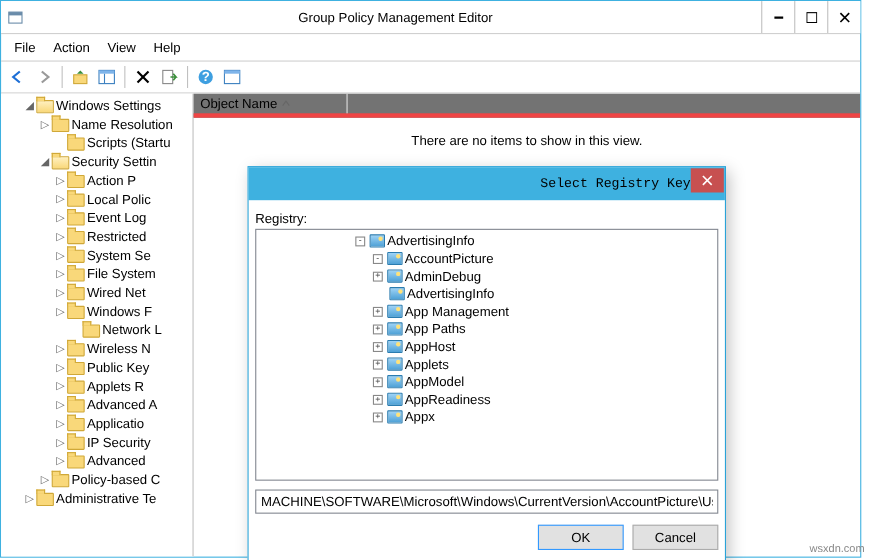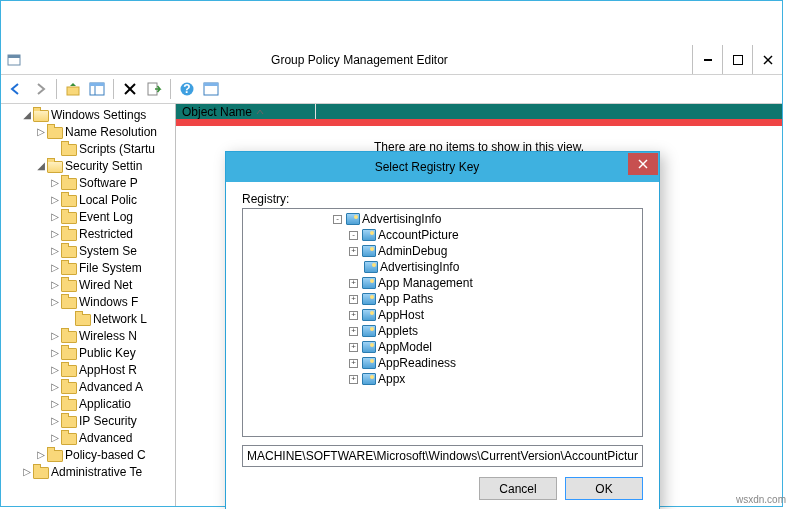--- a/index.html
+++ b/index.html
@@ -1,20 +1,20 @@
 <!DOCTYPE html>
 <html><head>
 <meta charset="utf-8">
 <style>
 * { box-sizing: border-box; font-family: "Segoe UI", Tahoma, sans-serif; font-size: 12px; }
 body { margin: 0; background: #fff; width: 792px; height: 509px; overflow: hidden; position: relative; }
 
 
 .window { border: 1px solid #3eb1e0; width: 783px; height: 507px; position: absolute; left: 0; top: 0; background: #fff; display: flex; flex-direction: column; }
-.titlebar { background: linear-gradient(#fff,#fff); height: 30px; display: flex; align-items: center; border-bottom: 1px solid #d0d0d0; margin-top: 44px; }
+.titlebar { background: linear-gradient(#fff,#fff); height: 30px; display: flex; align-items: center; border-bottom: 1px solid #d0d0d0; }
 .titlebar .icon { width: 26px; display: flex; justify-content: center; }
 .titlebar .title { flex: 1; text-align: center; font-size: 12px; color: #000; }
 .tbtns { display: flex; height: 100%; }
 .tbtn { width: 30px; border-left: 1px solid #c0c0c0; display: flex; align-items: center; justify-content: center; background: #fff; }
 .tbtn svg { width: 10px; height: 10px; }
 .menubar { display: flex; gap: 4px; padding: 3px 6px; font-size: 12px; border-bottom: 1px solid #d0d0d0; }
 .menubar span { padding: 2px 6px; }
 .toolbar { display: flex; gap: 2px; padding: 3px 4px; border-bottom: 1px solid #d0d0d0; align-items: center; }
 .toolbar .divider { width: 1px; height: 20px; background: #c0c0c0; margin: 0 3px; }
 .toolbar .btn { width: 22px; height: 22px; display: flex; align-items: center; justify-content: center; border: 1px solid transparent; }
@@ -31,30 +31,30 @@
 .node .exp { width: 12px; text-align: center; color: #666; font-size: 10px; cursor: pointer; }
 .node .lbl { padding-left: 2px; }
 .node .lbl.sel { background: #d8d8d8; }
 
 .icon-folder { width: 16px; height: 14px; display: inline-block; position: relative; }
 .icon-folder::before { content: ""; position: absolute; width: 14px; height: 10px; background: #f9d87a; border: 1px solid #d0a838; bottom: 0; left: 0; border-radius: 1px; }
 .icon-folder::after { content: ""; position: absolute; width: 6px; height: 3px; background: #f9d87a; border: 1px solid #d0a838; top: -1px; left: 0; border-bottom: none; }
 .icon-folder.open::before { background: linear-gradient(#fff0c0,#f9d87a); }
 
 .right-pane { flex: 1; display: flex; flex-direction: column; }
-.list-header { display: flex; border-bottom: 7px solid #ef4444; background: #0f766e; height: 22px; align-items: center; }
+.list-header { display: flex; border-bottom: 4px solid #ef4444; background: #737373; height: 22px; align-items: center; }
 .list-header .col { padding: 0 6px; border-right: 1px solid #e0e0e0; height: 100%; display: flex; align-items: center; gap: 4px; }
 .list-body { flex: 1; display: flex; align-items: flex-start; justify-content: center; padding-top: 14px; color: #000; }
 
 
 .dialog { position: absolute; left: 225px; top: 151px; width: 435px; height: 360px; border: 1px solid #2aa3d8; background: #fff; box-shadow: 4px 4px 14px rgba(0,0,0,.25); display: flex; flex-direction: column; }
 .dlg-titlebar { background: #3eb1e0; height: 30px; display: flex; align-items: center; color: #000; }
-.dlg-titlebar .title { flex: 1; text-align: center; font-size: 12px; }
+.dlg-titlebar .title { flex: 1; text-align: right; font-size: 12px; font-family: Liberation Mono, monospace; }
 .dlg-close { width: 30px; height: 22px; background: #c75050; color: #fff; display: flex; align-items: center; justify-content: center; margin: 1px 1px 0 0; align-self: flex-start; }
-.dlg-body { flex: 1; padding: 10px 16px; display: flex; flex-direction: column; }
+.dlg-body { flex: 1; padding: 10px 6px; display: flex; flex-direction: column; }
 .dlg-body .lbl-row { font-size: 12px; margin-bottom: 2px; }
 .reg-tree { flex: 1; border: 1px solid #828790; background: #fff; overflow-y: scroll; padding: 2px; margin-bottom: 8px; position: relative; }
 .reg-tree::-webkit-scrollbar { width: 17px; }
 .reg-tree::-webkit-scrollbar-thumb { background: #cdcdcd; }
 .reg-tree::-webkit-scrollbar-track { background: #f0f0f0; }
 .reg-tree::-webkit-scrollbar-button { background: #f0f0f0; height: 17px; border: 1px solid #ccc; }
 .reg-node { display: flex; align-items: center; height: 16px; white-space: nowrap; }
 .reg-node .box { width: 9px; height: 9px; border: 1px solid #888; display: inline-flex; align-items: center; justify-content: center; font-size: 8px; line-height: 8px; margin-right: 4px; color: #444; background:#fff; }
 .reg-node .kicon { width: 14px; height: 12px; display: inline-block; margin-right: 2px; background: linear-gradient(#9ed3f6,#4ea1d6); border: 1px solid #2a7cb0; border-radius: 1px; position: relative; }
 .reg-node .kicon::after { content: ""; position: absolute; right: 1px; top: 1px; width: 4px; height: 4px; background: #ffe27a; border-radius: 50%; }
@@ -93,20 +93,26 @@
         </div>
       <div class="tbtn">
           <svg>
             <line x1="1" y1="1" x2="9" y2="9" stroke="#000" stroke-width="1.5"></line>
             <line x1="9" y1="1" x2="1" y2="9" stroke="#000" stroke-width="1.5"></line>
           </svg>
         </div>
     </div>
   </div>
 
+  <div class="menubar">
+    <span>File</span>
+    <span>Action</span>
+    <span>View</span>
+    <span>Help</span>
+  </div>
 
   <div class="toolbar">
     <div class="btn">
         <svg width="16" height="16">
           <path d="M10 3 L4 8 L10 13" fill="none" stroke="#1e6fd6" stroke-width="2"></path>
         </svg>
       </div>
     <div class="btn">
         <svg width="16" height="16">
           <path d="M6 3 L12 8 L6 13" fill="none" stroke="#9a9a9a" stroke-width="2"></path>
@@ -177,21 +183,21 @@
         <div class="node">
           <span class="ind" style="width: 34px;"></span>
           <span class="exp">◢</span>
           <span class="icon-folder open"></span>
           <span class="lbl">Security Settin</span>
         </div>
         <div class="node">
           <span class="ind" style="width: 48px;"></span>
           <span class="exp">▷</span>
           <span class="icon-folder"></span>
-          <span class="lbl">Software P</span>
+          <span class="lbl">Action P</span>
         </div>
         <div class="node">
           <span class="ind" style="width: 48px;"></span>
           <span class="exp">▷</span>
           <span class="icon-folder"></span>
           <span class="lbl">Local Polic</span>
         </div>
         <div class="node">
           <span class="ind" style="width: 48px;"></span>
           <span class="exp">▷</span>
@@ -243,21 +249,21 @@
         <div class="node">
           <span class="ind" style="width: 48px;"></span>
           <span class="exp">▷</span>
           <span class="icon-folder"></span>
           <span class="lbl">Public Key</span>
         </div>
         <div class="node">
           <span class="ind" style="width: 48px;"></span>
           <span class="exp">▷</span>
           <span class="icon-folder"></span>
-          <span class="lbl">AppHost R</span>
+          <span class="lbl">Applets R</span>
         </div>
         <div class="node">
           <span class="ind" style="width: 48px;"></span>
           <span class="exp">▷</span>
           <span class="icon-folder"></span>
           <span class="lbl">Advanced A</span>
         </div>
         <div class="node">
           <span class="ind" style="width: 48px;"></span>
           <span class="exp">▷</span>
@@ -378,19 +384,19 @@
         </div>
         <div class="reg-node">
           <span style="display: inline-block; width: 104px; border-left: none;"></span>
           <span class="box">+</span>
           <span class="kicon"></span>
           <span>Appx</span>
         </div>
       </div>
     <input class="selected-key" value="MACHINE\SOFTWARE\Microsoft\Windows\CurrentVersion\AccountPicture\Users" style="">
     <div class="dlg-buttons">
+      <div class="btnw default">OK</div>
       <div class="btnw">Cancel</div>
-      <div class="btnw default">OK</div>
     </div>
   </div>
 </div>
 
 <div class="watermark">wsxdn.com</div>
 
 </body></html>

